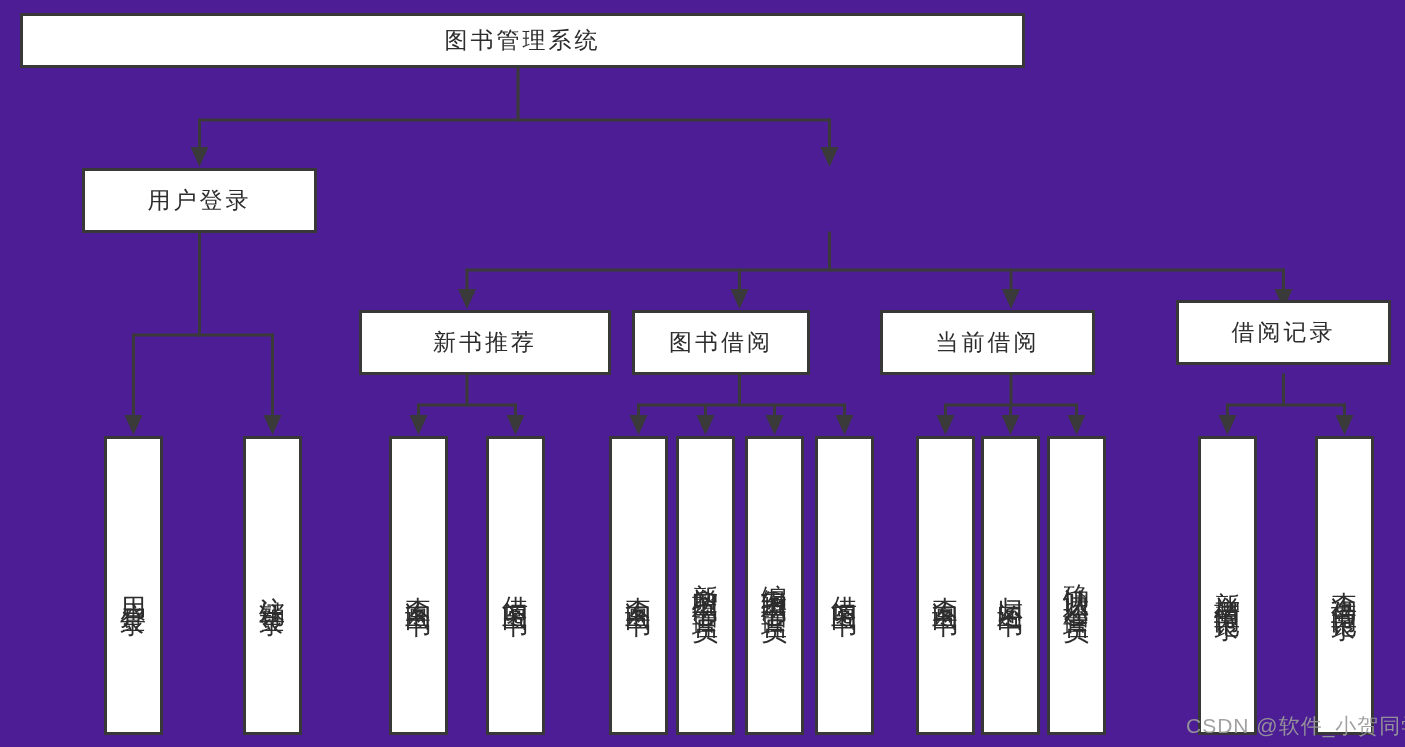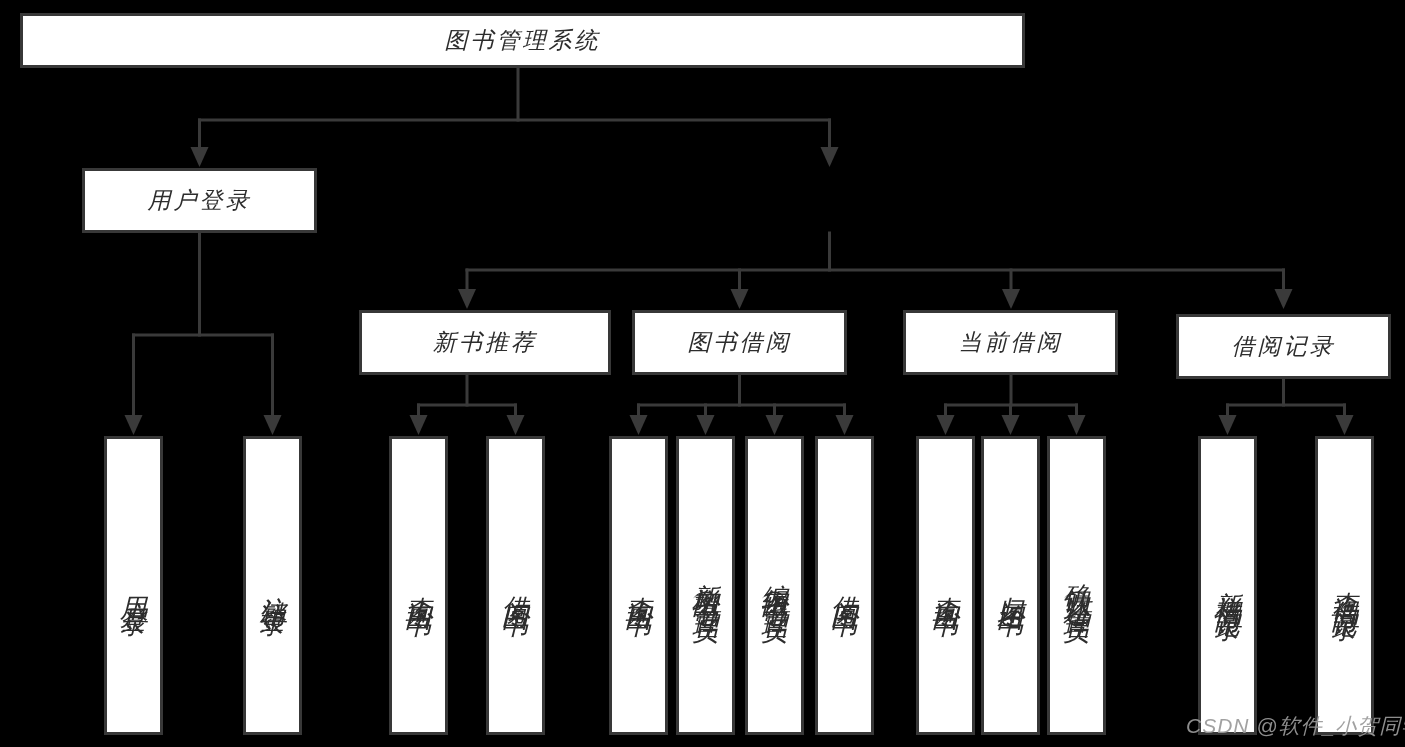--- a/index.html
+++ b/index.html
@@ -1,23 +1,22 @@
 <!DOCTYPE html>
 <html><head>
 <meta charset="utf-8">
 <style>
   html, body { margin: 0; padding: 0; background: #ffffff; }
   .canvas {
     position: relative;
     width: 1405px;
     height: 747px;
-    background: #000000;
+    background: #4c1d95;
     font-family: "Liberation Sans", sans-serif;
     overflow: hidden;
-    font-style: italic;
   }
   svg.connectors {
     position: absolute;
     left: 0; top: 0;
     width: 1405px; height: 747px;
   }
   .node {
     position: absolute;
     box-sizing: border-box;
     border: 3px solid #383838;
@@ -129,23 +128,23 @@
       <polygon points="1218.5,415 1236.5,415 1227.5,435"></polygon>
       <polygon points="1335.5,415 1353.5,415 1344.5,435"></polygon>
     </g>
   </svg>
 
   <div class="node" style="left:20px; top:13px; width:1005px; height:55px;">图书管理系统</div>
 
   <div class="node" style="left:82px; top:168px; width:235px; height:65px;">用户登录</div>
 
   <div class="node" style="left:359px; top:310px; width:252px; height:65px;">新书推荐</div>
-  <div class="node" style="left:632px; top:310px; width:215px; height:65px;">图书借阅</div>
-  <div class="node" style="left:903px; top:310px; width:215px; height:65px;">当前借阅</div>
-  <div class="node" style="left:1176px; top:314px; width:215px; height:65px;">借阅记录</div>
+  <div class="node" style="left:632px; top:310px; width:178px; height:65px;">图书借阅</div>
+  <div class="node" style="left:880px; top:310px; width:215px; height:65px;">当前借阅</div>
+  <div class="node" style="left:1176px; top:300px; width:215px; height:65px;">借阅记录</div>
 
   <div class="leaf" style="left:104px;">用户登录</div>
   <div class="leaf" style="left:243px;">注销登录</div>
 
   <div class="leaf" style="left:389px;">查询图书</div>
   <div class="leaf" style="left:486px;">借阅图书</div>
 
   <div class="leaf" style="left:609px;">查询图书</div>
   <div class="leaf" style="left:676px;">新增图书（管理员）</div>
   <div class="leaf" style="left:745px;">编辑图书（管理员）</div>

